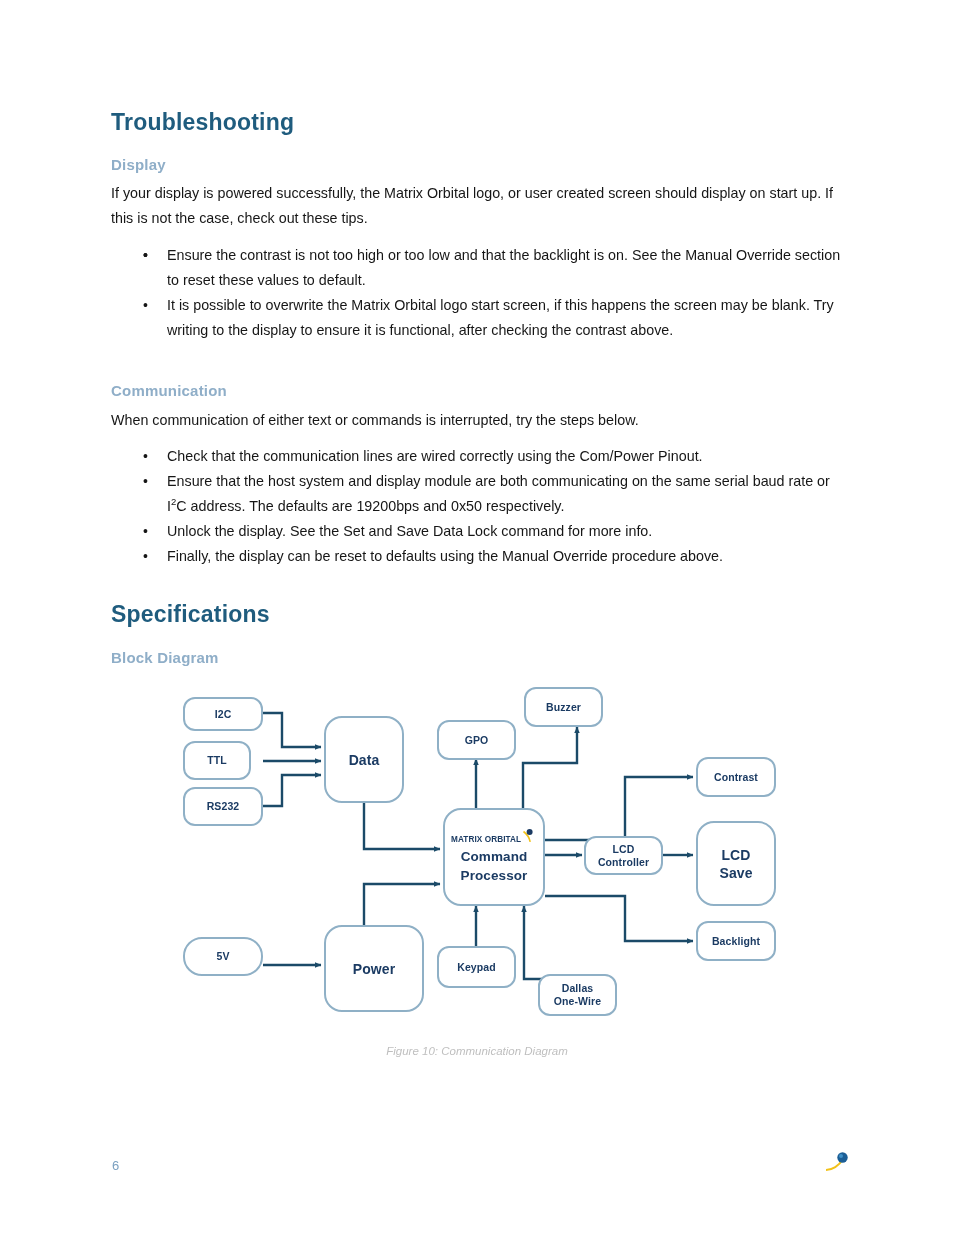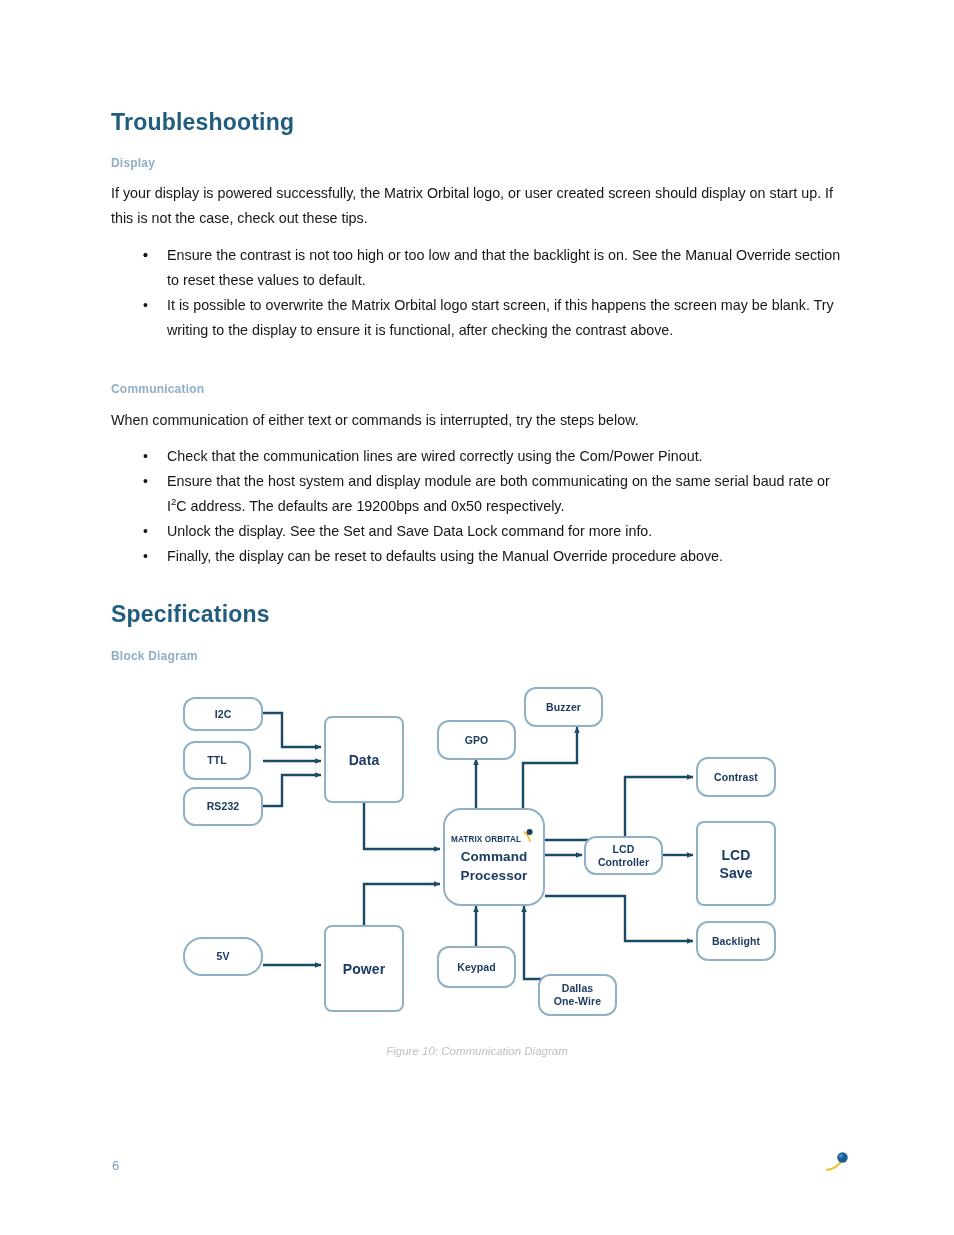--- a/index.html
+++ b/index.html
@@ -29,21 +29,21 @@
     left: 111px;
     font-size: 23px;
     font-weight: bold;
     color: #1F5C7E;
     letter-spacing: 0.2px;
     white-space: nowrap;
   }
   .h2 {
     position: absolute;
     left: 111px;
-    font-size: 12px;
+    font-size: 15px;
     font-weight: bold;
     color: #8FAEC8;
     letter-spacing: 0.2px;
     white-space: nowrap;
   }
 
   
   .para {
     position: absolute;
     left: 111px;
@@ -101,21 +101,21 @@
     display: flex;
     align-items: center;
     justify-content: center;
     text-align: center;
     line-height: 13px;
     letter-spacing: 0.1px;
   }
   .node.big {
     font-size: 14px;
     line-height: 18px;
-    border-radius: 8px;
+    border-radius: 18px;
   }
   .node.cmd {
     font-size: 13.5px;
     line-height: 19px;
     border-radius: 18px;
     flex-direction: column;
     padding-top: 0;
   }
   .node .sub { display: block; }
 
@@ -308,21 +308,21 @@
   </div>
 
   <div class="node" style="left:696px; top:921px; width:80px; height:40px;">
     <span>Backlight</span>
   </div>
 
   <div class="node" style="left:183px; top:937px; width:80px; height:39px;border-radius:19px;">
     <span>5V</span>
   </div>
 
-  <div class="node big" style="left:324px; top:925px; width:80px; height:87px;">
+  <div class="node big" style="left:324px; top:925px; width:100px; height:87px;">
     <span>Power</span>
   </div>
 
   <div class="node" style="left:437px; top:946px; width:79px; height:42px;">
     <span>Keypad</span>
   </div>
 
   <div class="node" style="left:538px; top:974px; width:79px; height:42px;">
     <div>
       <span class="sub">Dallas</span>

